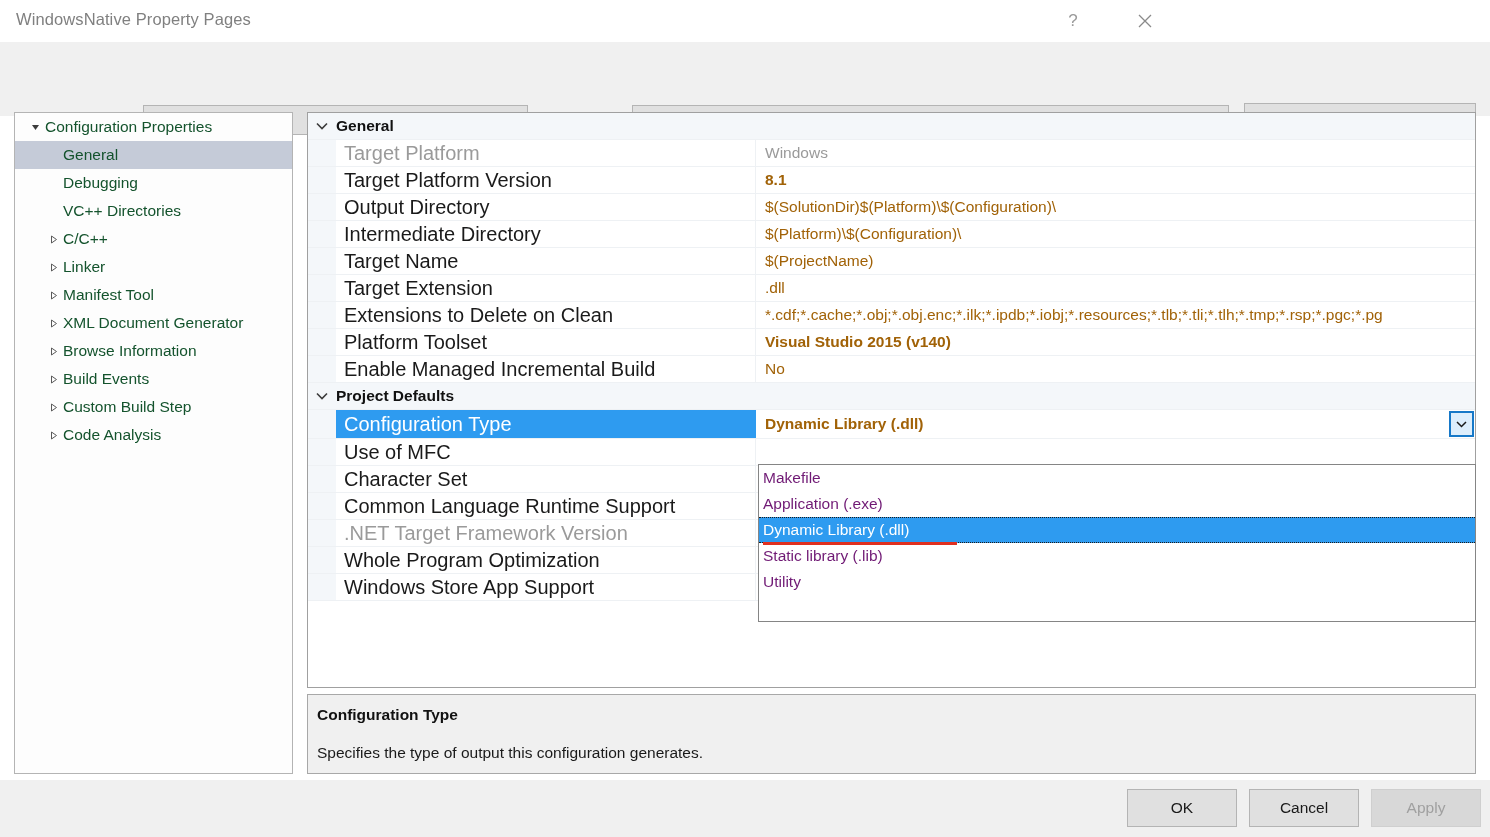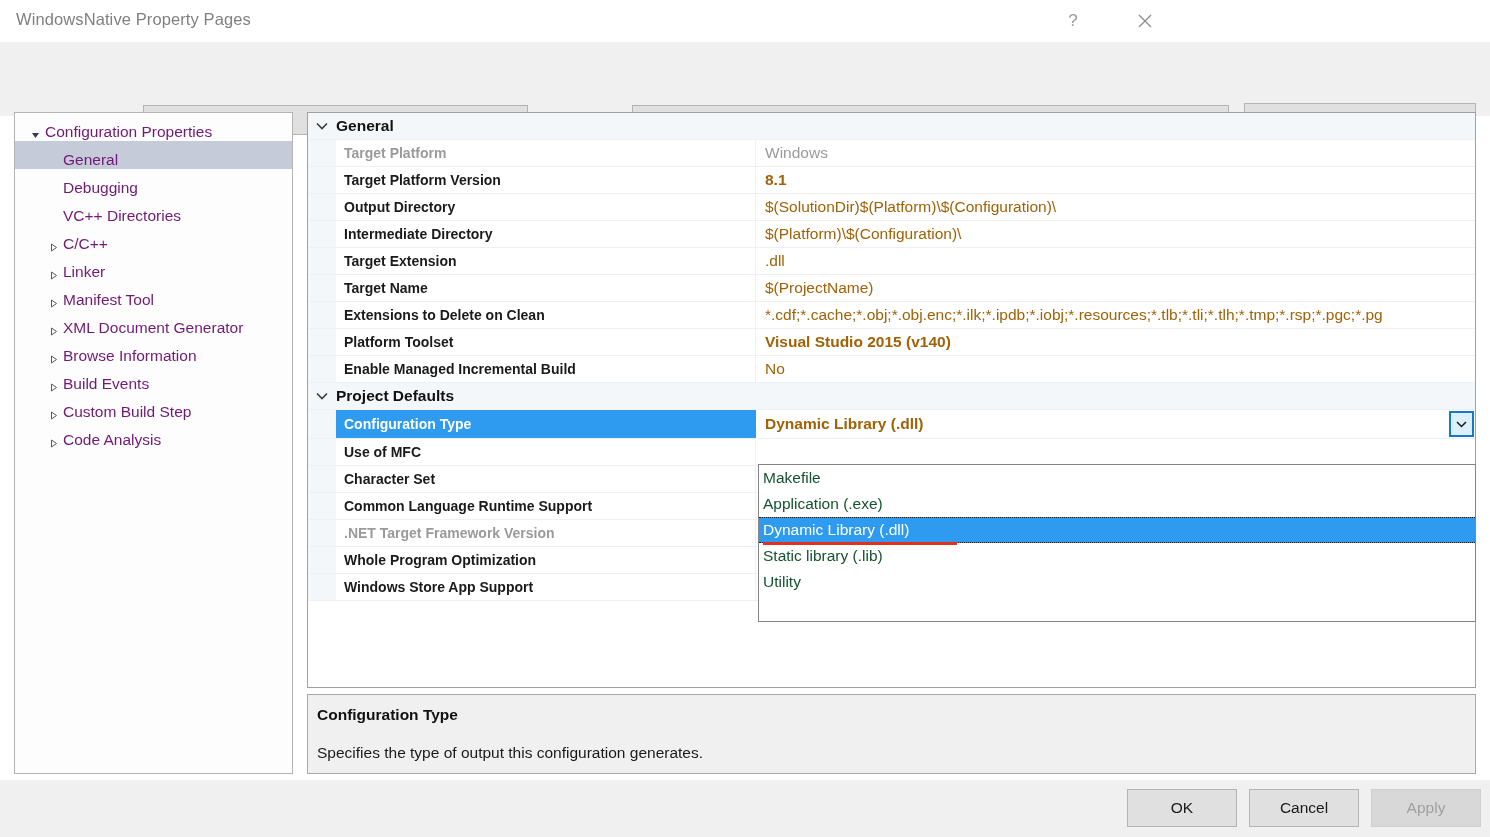--- a/index.html
+++ b/index.html
@@ -104,23 +104,23 @@
     left: 14px; top: 112px;
     width: 279px; height: 662px;
     background: #fdfdfd;
     border: 1px solid #b4b4b4;
     overflow: hidden;
   }
   .tree-item {
     position: relative;
     height: 28px;
     display: flex;
-    align-items: flex-end;
-    font-size: 15.5px;
-    color: #701a75;
+    align-items: center;
+    font-size: 15.5px;
+    color: #14532d;
     white-space: nowrap;
     cursor: default;
   }
   .tree-item.selected { background: #c5cbd8; }
   .tree-arrow {
     width: 20px;
     display: flex;
     align-items: center;
     justify-content: center;
     flex-shrink: 0;
@@ -171,30 +171,29 @@
   }
   .row-gutter {
     width: 28px;
     height: 100%;
     background: #f4f7fa;
     flex-shrink: 0;
   }
   .row-name {
     width: 420px;
     padding-left: 8px;
-    font-size: 14px;
+    font-size: 20px;
     color: #1a1a1a;
     white-space: nowrap;
     overflow: hidden;
     flex-shrink: 0;
     border-right: 1px solid #eef1f4;
     height: 100%;
     display: flex;
     align-items: center;
-    font-weight: bold;
   }
   .row-value {
     flex: 1;
     padding-left: 9px;
     font-size: 15.5px;
     color: #a16207;
     white-space: nowrap;
     overflow: hidden;
     height: 100%;
     display: flex;
@@ -235,21 +234,21 @@
     background: #ffffff;
     border: 1px solid #858585;
     z-index: 40;
   }
   .dd-item {
     height: 26px;
     display: flex;
     align-items: center;
     padding-left: 4px;
     font-size: 15.5px;
-    color: #14532d;
+    color: #701a75;
     white-space: nowrap;
     cursor: default;
     position: relative;
   }
   .dd-item.sel {
     background: #2e9bf0;
     color: #ffffff;
     border-top: 1px dotted #1a1a1a;
     border-bottom: 1px dotted #1a1a1a;
   }
@@ -451,30 +450,30 @@
     </div>
     <div class="grid-row">
       <div class="row-gutter"></div>
       <div class="row-name">Intermediate Directory</div>
       <div class="row-value">
         <span>$(Platform)\$(Configuration)\</span>
       </div>
     </div>
     <div class="grid-row">
       <div class="row-gutter"></div>
+      <div class="row-name">Target Name</div>
+      <div class="row-value">
+        <span>$(ProjectName)</span>
+      </div>
+    </div>
+    <div class="grid-row">
+      <div class="row-gutter"></div>
       <div class="row-name">Target Extension</div>
       <div class="row-value">
         <span>.dll</span>
-      </div>
-    </div>
-    <div class="grid-row">
-      <div class="row-gutter"></div>
-      <div class="row-name">Target Name</div>
-      <div class="row-value">
-        <span>$(ProjectName)</span>
       </div>
     </div>
     <div class="grid-row">
       <div class="row-gutter"></div>
       <div class="row-name">Extensions to Delete on Clean</div>
       <div class="row-value">
         <span>*.cdf;*.cache;*.obj;*.obj.enc;*.ilk;*.ipdb;*.iobj;*.resources;*.tlb;*.tli;*.tlh;*.tmp;*.rsp;*.pgc;*.pg</span>
       </div>
     </div>
     <div class="grid-row">

